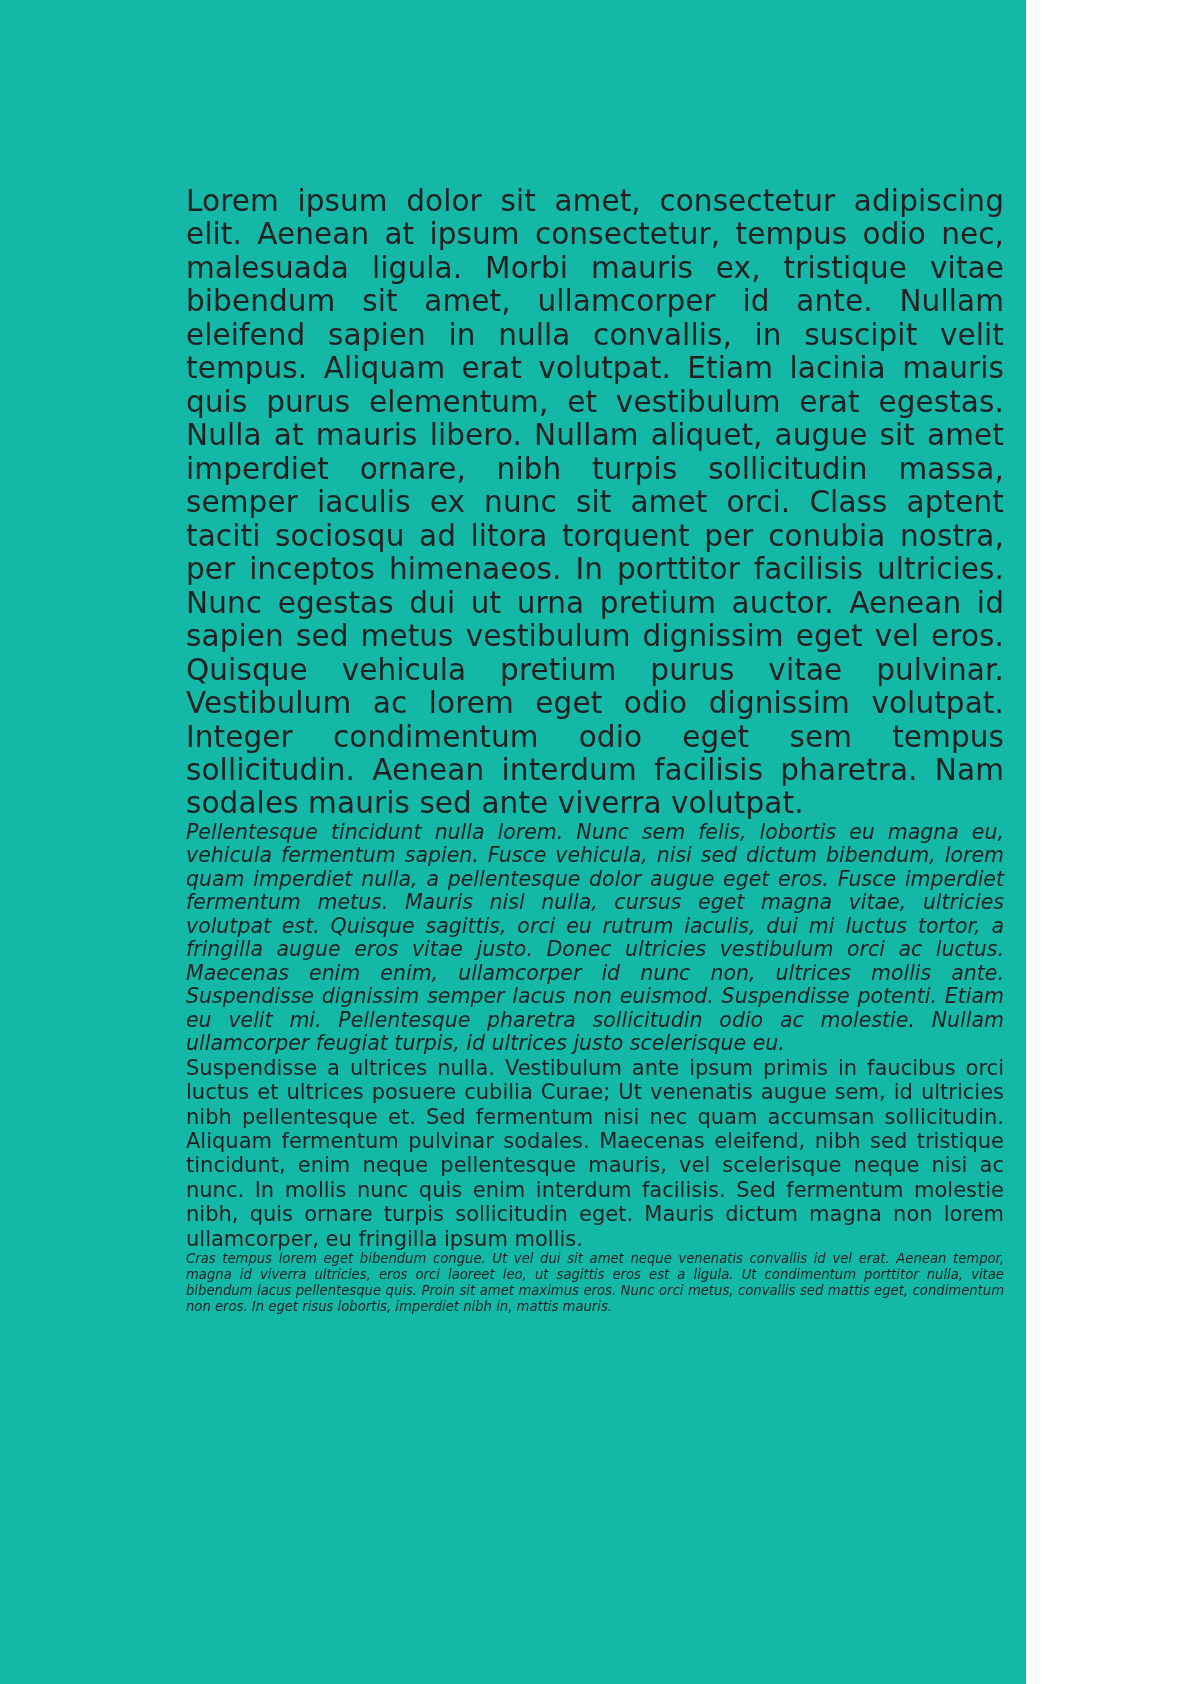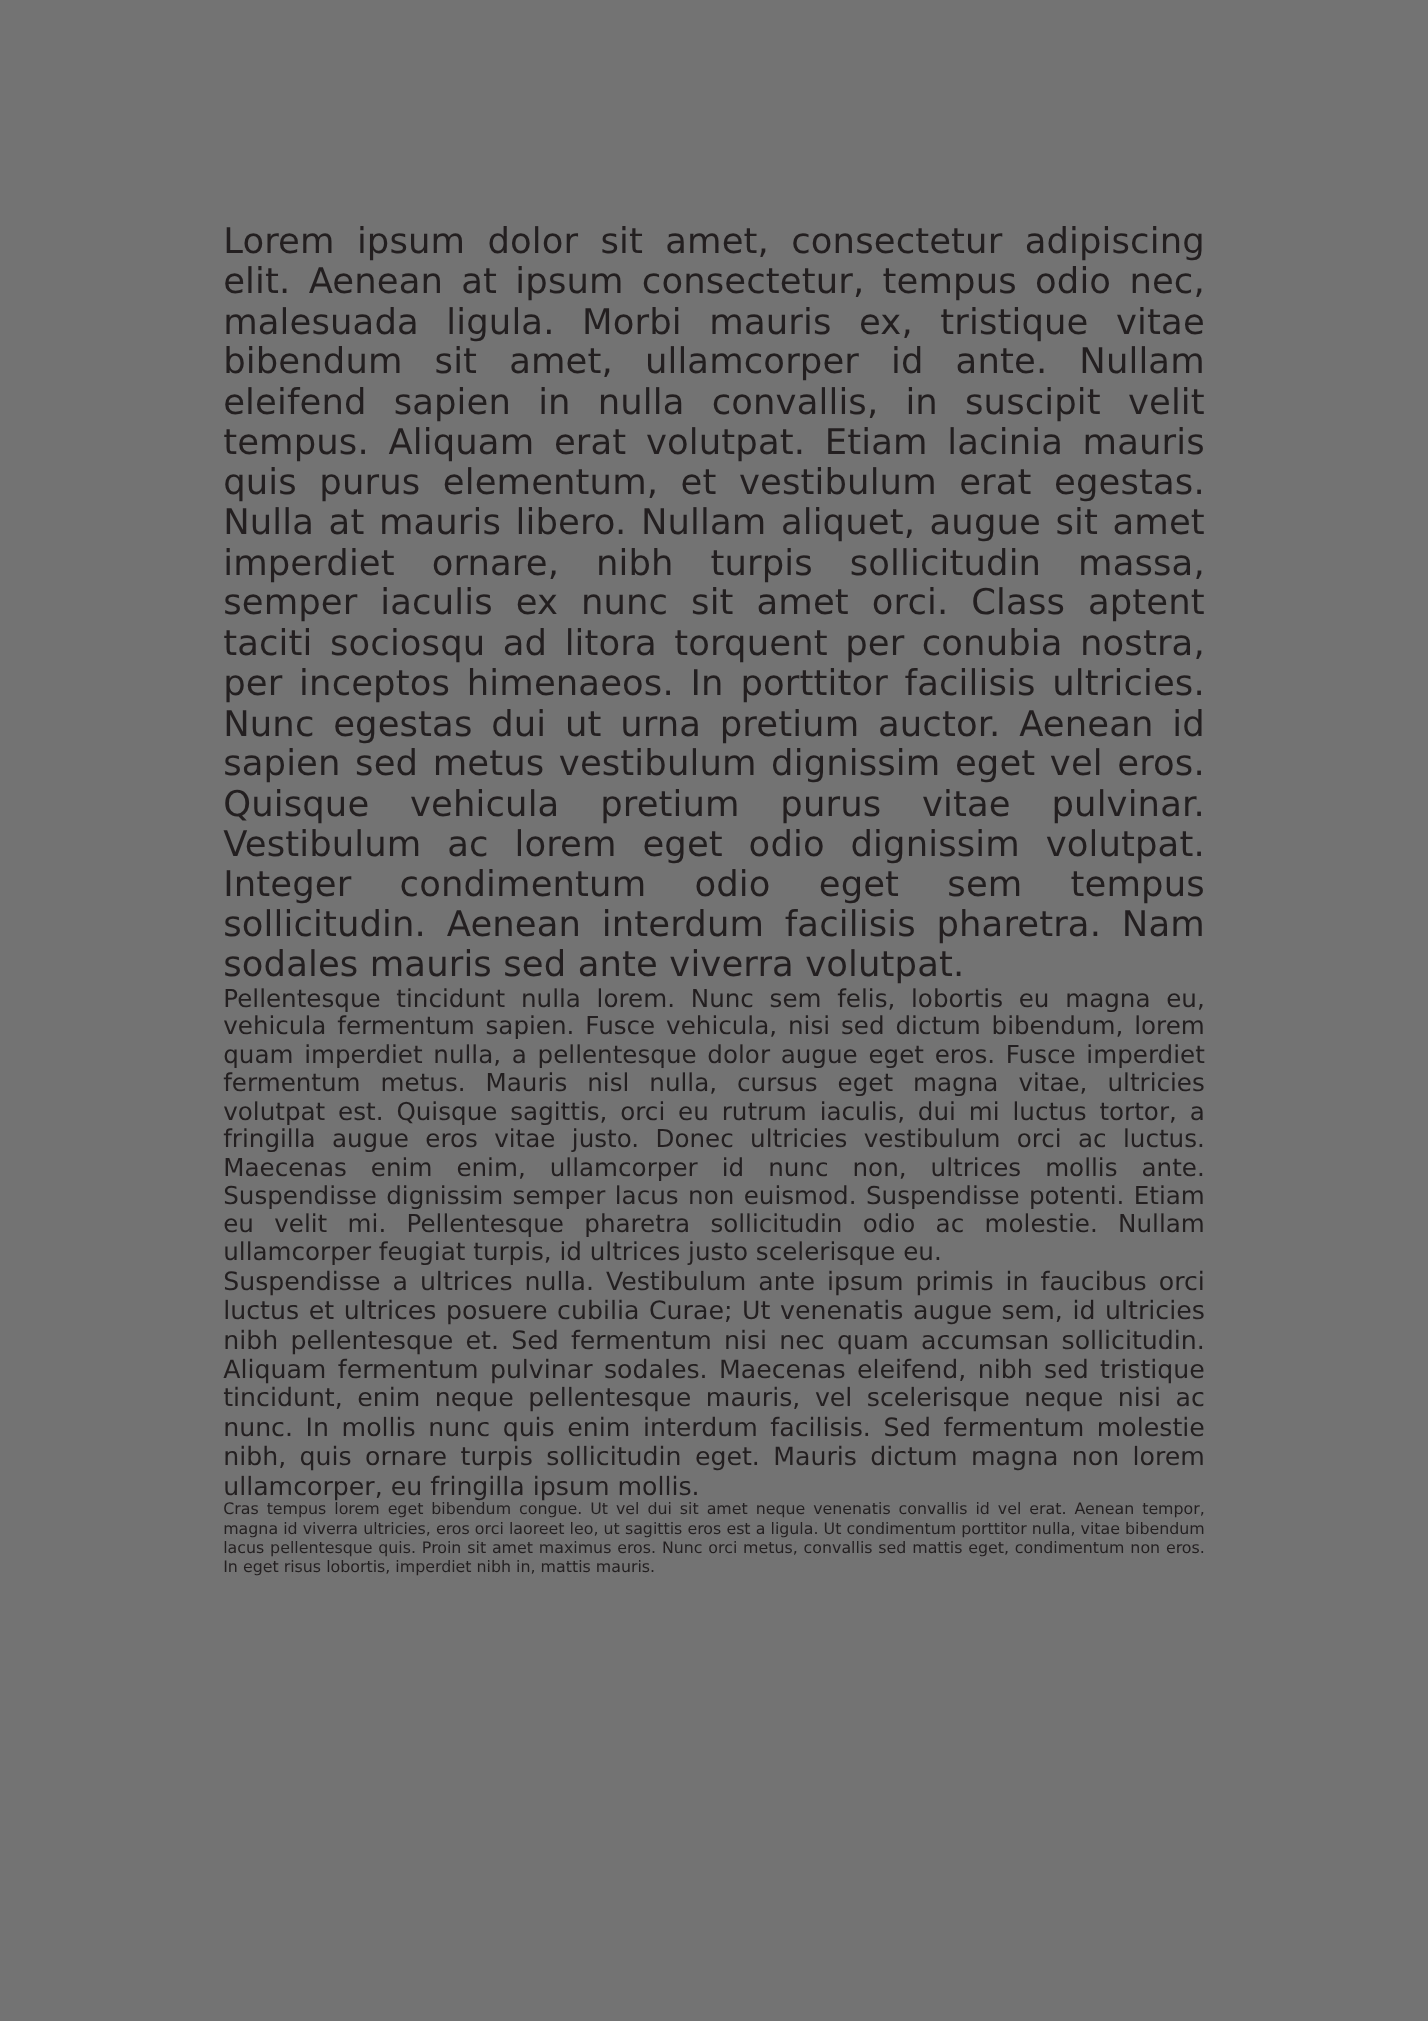--- a/index.html
+++ b/index.html
@@ -9,52 +9,54 @@
   }
   body {
     width: 1190px;
     height: 1684px;
     font-family: "DejaVu Sans", sans-serif;
     color: #231f20;
     -webkit-font-smoothing: antialiased;
   }
   .page {
     box-sizing: border-box;
-    width: 1190px;
+    width: 1026px;
     height: 1684px;
     padding: 185px 186px 0 186px;
-    background: #737373;
+    background: #14b8a6;
   }
   .doc-body {
     width: 818px;
   }
   p.para {
     margin: 0;
     text-align: justify;
     color: #231f20;
   }
   .p-xl {
     font-size: 29.5px;
     line-height: 1.135;
     letter-spacing: 0.1px;
   }
   .p-lg {
     font-size: 20.5px;
     line-height: 1.145;
     margin-top: 28px;
+    font-style: italic;
   }
   .p-md {
     font-size: 21px;
     line-height: 1.165;
     margin-top: 26px;
   }
   .p-sm {
     font-size: 13.2px;
     line-height: 1.21;
     margin-top: 24px;
+    font-style: italic;
   }
 </style>
 </head>
 <body>
 
 <div class="page">
   <div class="doc-body">
     <p class="para p-xl">Lorem ipsum dolor sit amet, consectetur adipiscing elit. Aenean at ipsum consectetur, tempus odio nec, malesuada ligula. Morbi mauris ex, tristique vitae bibendum sit amet, ullamcorper id ante. Nullam eleifend sapien in nulla convallis, in suscipit velit tempus. Aliquam erat volutpat. Etiam lacinia mauris quis purus elementum, et vestibulum erat egestas. Nulla at mauris libero. Nullam aliquet, augue sit amet imperdiet ornare, nibh turpis sollicitudin massa, semper iaculis ex nunc sit amet orci. Class aptent taciti sociosqu ad litora torquent per conubia nostra, per inceptos himenaeos. In porttitor facilisis ultricies. Nunc egestas dui ut urna pretium auctor. Aenean id sapien sed metus vestibulum dignissim eget vel eros. Quisque vehicula pretium purus vitae pulvinar. Vestibulum ac lorem eget odio dignissim volutpat. Integer condimentum odio eget sem tempus sollicitudin. Aenean interdum facilisis pharetra. Nam sodales mauris sed ante viverra volutpat.</p>
     <p class="para p-lg">Pellentesque tincidunt nulla lorem. Nunc sem felis, lobortis eu magna eu, vehicula fermentum sapien. Fusce vehicula, nisi sed dictum bibendum, lorem quam imperdiet nulla, a pellentesque dolor augue eget eros. Fusce imperdiet fermentum metus. Mauris nisl nulla, cursus eget magna vitae, ultricies volutpat est. Quisque sagittis, orci eu rutrum iaculis, dui mi luctus tortor, a fringilla augue eros vitae justo. Donec ultricies vestibulum orci ac luctus. Maecenas enim enim, ullamcorper id nunc non, ultrices mollis ante. Suspendisse dignissim semper lacus non euismod. Suspendisse potenti. Etiam eu velit mi. Pellentesque pharetra sollicitudin odio ac molestie. Nullam ullamcorper feugiat turpis, id ultrices justo scelerisque eu.</p>
     <p class="para p-md">Suspendisse a ultrices nulla. Vestibulum ante ipsum primis in faucibus orci luctus et ultrices posuere cubilia Curae; Ut venenatis augue sem, id ultricies nibh pellentesque et. Sed fermentum nisi nec quam accumsan sollicitudin. Aliquam fermentum pulvinar sodales. Maecenas eleifend, nibh sed tristique tincidunt, enim neque pellentesque mauris, vel scelerisque neque nisi ac nunc. In mollis nunc quis enim interdum facilisis. Sed fermentum molestie nibh, quis ornare turpis sollicitudin eget. Mauris dictum magna non lorem ullamcorper, eu fringilla ipsum mollis.</p>

